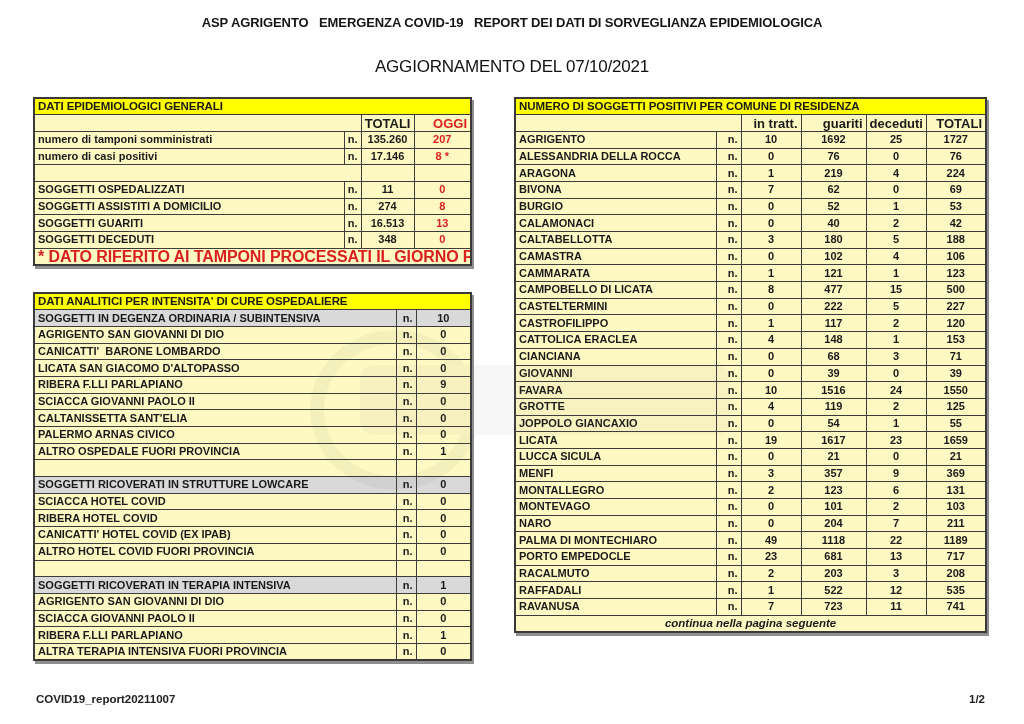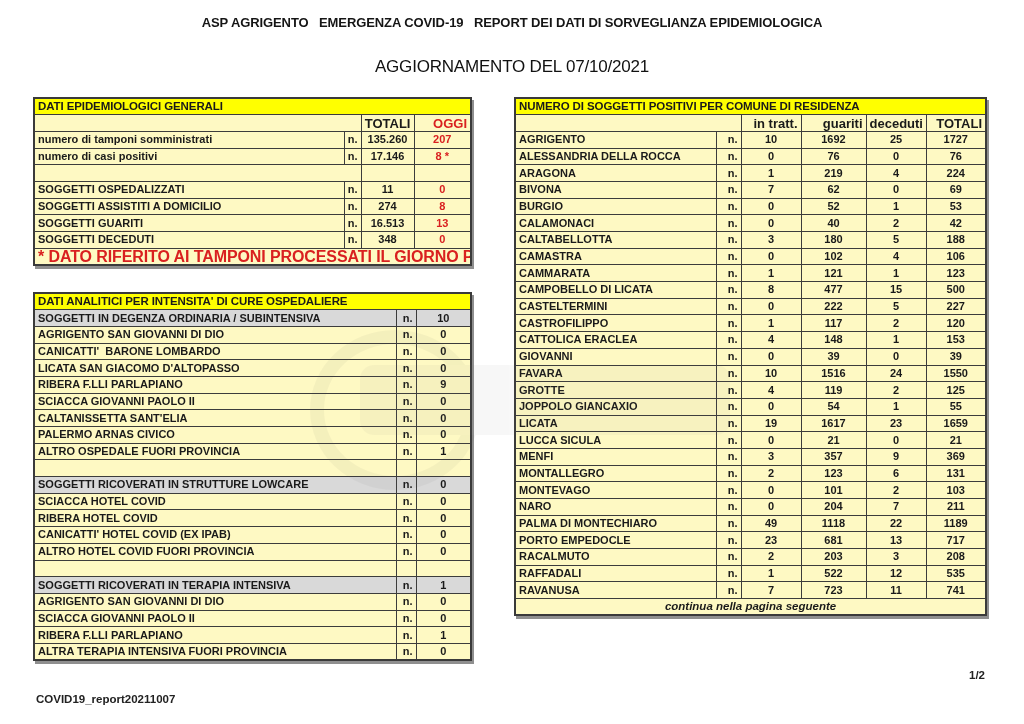--- a/index.html
+++ b/index.html
@@ -60,21 +60,21 @@
   }
   td.hdr{text-align:right;font-size:13px;}
   #general-table{left:33px;top:97px;width:437px;}
   #care-table{left:33px;top:292px;width:437px;}
   #comuni-table{left:514px;top:97px;width:471px;}
   .page-footer-left{
     position:absolute;left:36px;top:693px;
     font-size:11.5px;font-weight:bold;color:#222;
   }
   .page-footer-right{
-    position:absolute;right:39px;top:669px;
+    position:absolute;right:39px;top:693px;
     font-size:11.5px;font-weight:bold;color:#222;margin-left:16px;
   }
   .watermark{
     position:absolute;left:300px;top:310px;width:440px;height:200px;
     pointer-events:none;z-index:9;opacity:0.05;
   }
   .watermark .wm-circle{
     position:absolute;left:10px;top:20px;width:170px;height:160px;
     border:14px solid #555;border-radius:50%;
   }
@@ -444,20 +444,28 @@
 
       <tr>
         <td class="lbl">CATTOLICA ERACLEA</td>
         <td class="n">n.</td>
         <td class="val">4</td>
         <td class="val">148</td>
         <td class="val">1</td>
         <td class="val">153</td>
       </tr>
 
+      <tr>
+        <td class="lbl">CIANCIANA</td>
+        <td class="n">n.</td>
+        <td class="val">0</td>
+        <td class="val">68</td>
+        <td class="val">3</td>
+        <td class="val">71</td>
+      </tr>
 
       <tr>
         <td class="lbl">GIOVANNI</td>
         <td class="n">n.</td>
         <td class="val">0</td>
         <td class="val">39</td>
         <td class="val">0</td>
         <td class="val">39</td>
       </tr>
 

